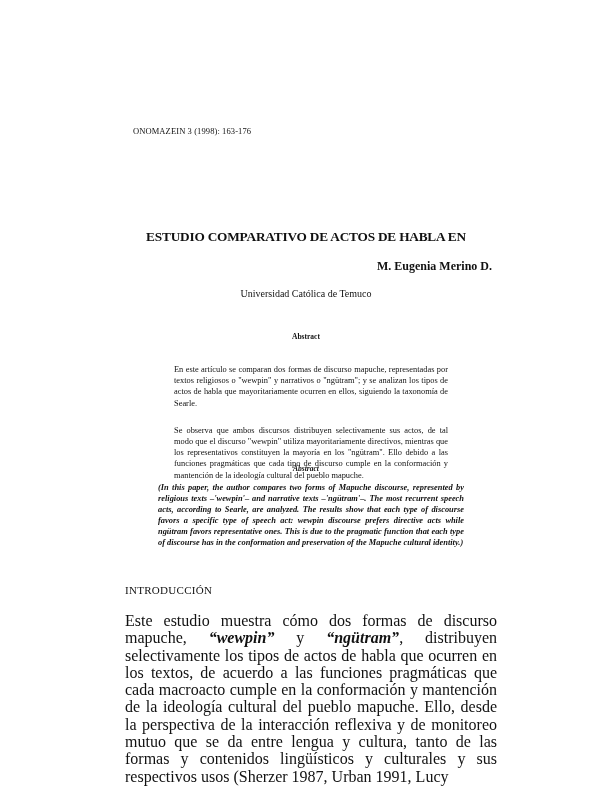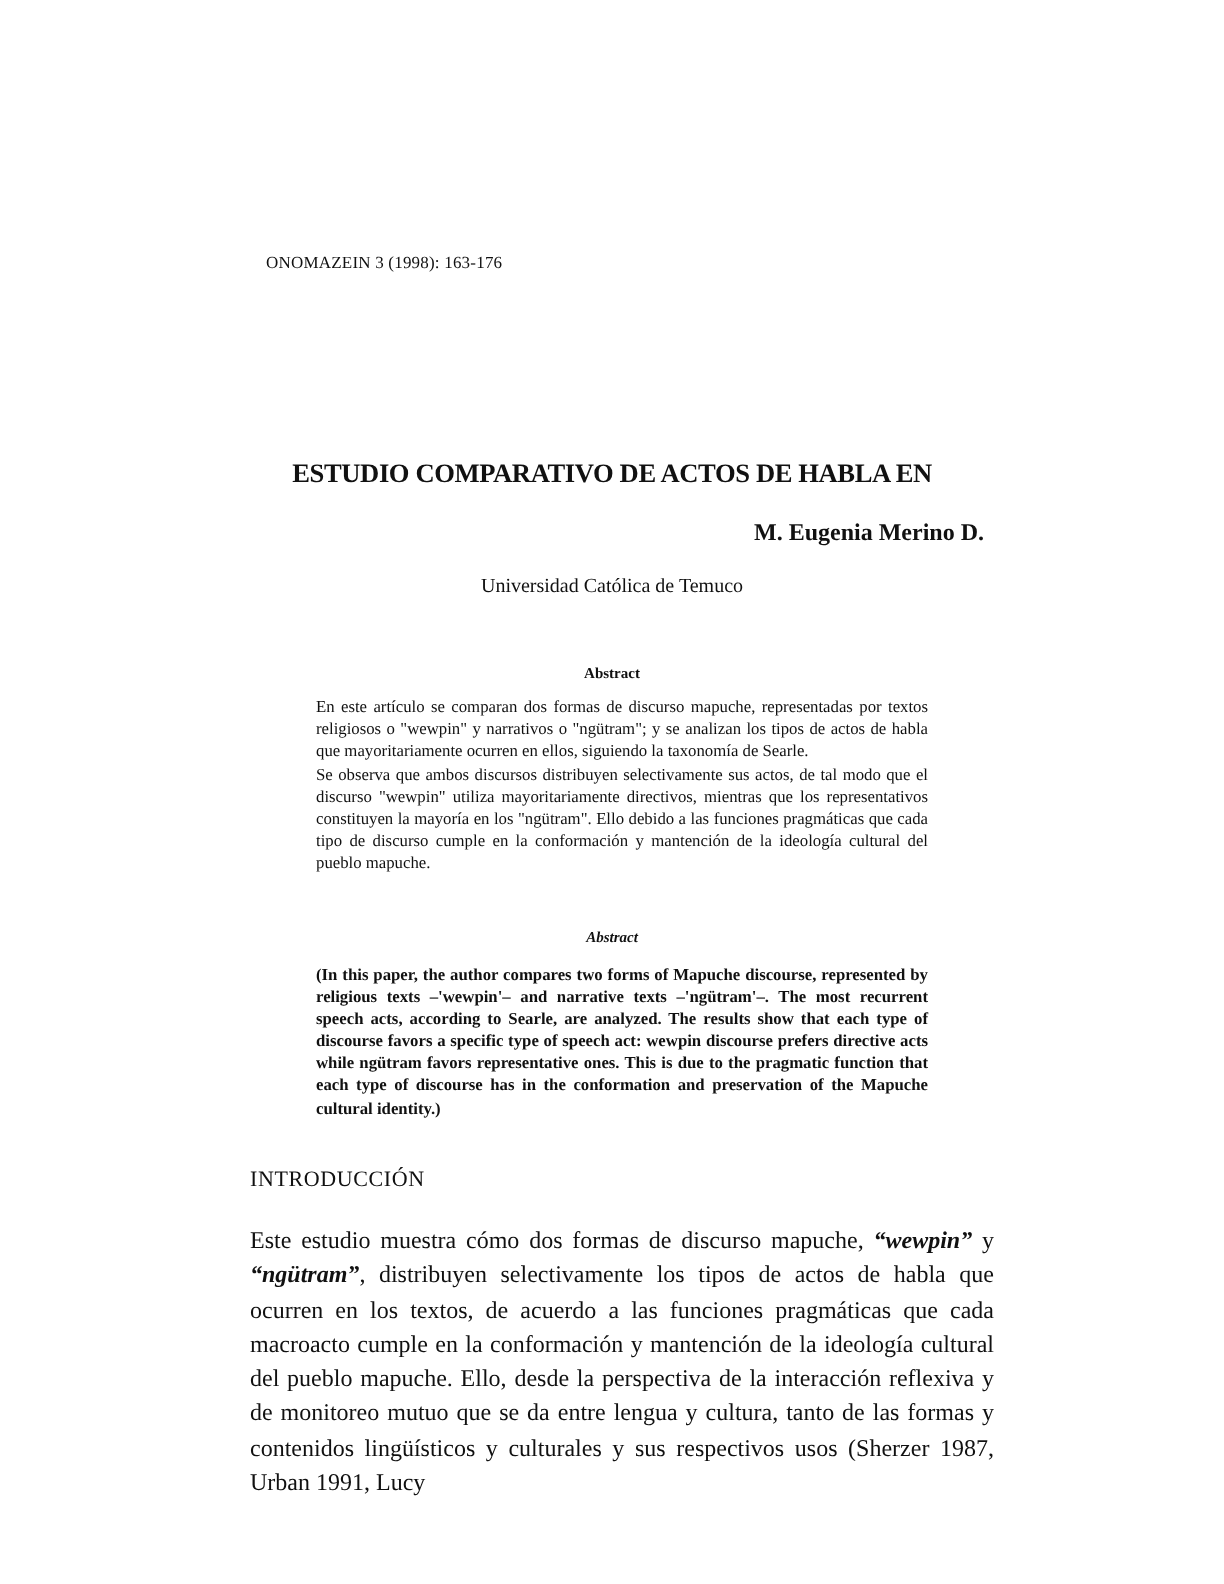--- a/index.html
+++ b/index.html
@@ -6,26 +6,26 @@
   body { width: 612px; height: 792px; position: relative; overflow: hidden;
          font-family: "Liberation Serif", "DejaVu Serif", serif; color: #111111; }
   .abs { position: absolute; }
   .journal { left: 133px; top: 126px; font-size: 8.5px; letter-spacing: 0.1px; }
   .title { left: 120px; width: 372px; top: 228px; text-align: center; font-weight: bold;
            font-size: 13.3px; line-height: 17px; letter-spacing: -0.2px; }
   .author { left: 120px; width: 372px; top: 259px; text-align: right; font-weight: bold; font-size: 12px; }
   .affil { left: 120px; width: 372px; top: 288px; text-align: center; font-size: 10px; }
   .resumen-h { left: 120px; width: 372px; top: 332px; text-align: center; font-weight: bold; font-size: 7.5px; }
   .resumen { left: 158px; width: 306px; top: 348px; font-size: 8.4px; line-height: 11.2px; text-align: justify; }
-  .resumen p { margin: 0; }
+  .resumen p { margin: 16px; }
   .abstract-h { left: 120px; width: 372px; top: 464px; text-align: center; font-weight: bold; font-style: italic; font-size: 7.5px; }
   .abstract { left: 158px; width: 306px; top: 482px; font-size: 8.4px; line-height: 11.1px;
-              font-weight: bold; text-align: justify; }
+              font-style: italic; font-weight: bold; text-align: justify; }
   .intro-h { left: 125px; top: 584px; font-size: 11px; font-weight: normal; letter-spacing: 0.3px; }
-  .intro { left: 125px; width: 372px; top: 612px; font-size: 12px; line-height: 17.3px; text-align: justify; }
+  .intro { left: 125px; width: 372px; top: 612px; font-size: 16px; line-height: 17.3px; text-align: justify; }
   .intro p { margin: 0; }
   .intro em { font-weight: bold; font-style: italic; }
 </style>
 </head>
 <body>
 
 <div class="abs journal">ONOMAZEIN 3 (1998): 163-176</div>
 
 <div class="abs title">
   <div>ESTUDIO COMPARATIVO DE ACTOS DE HABLA EN</div>

